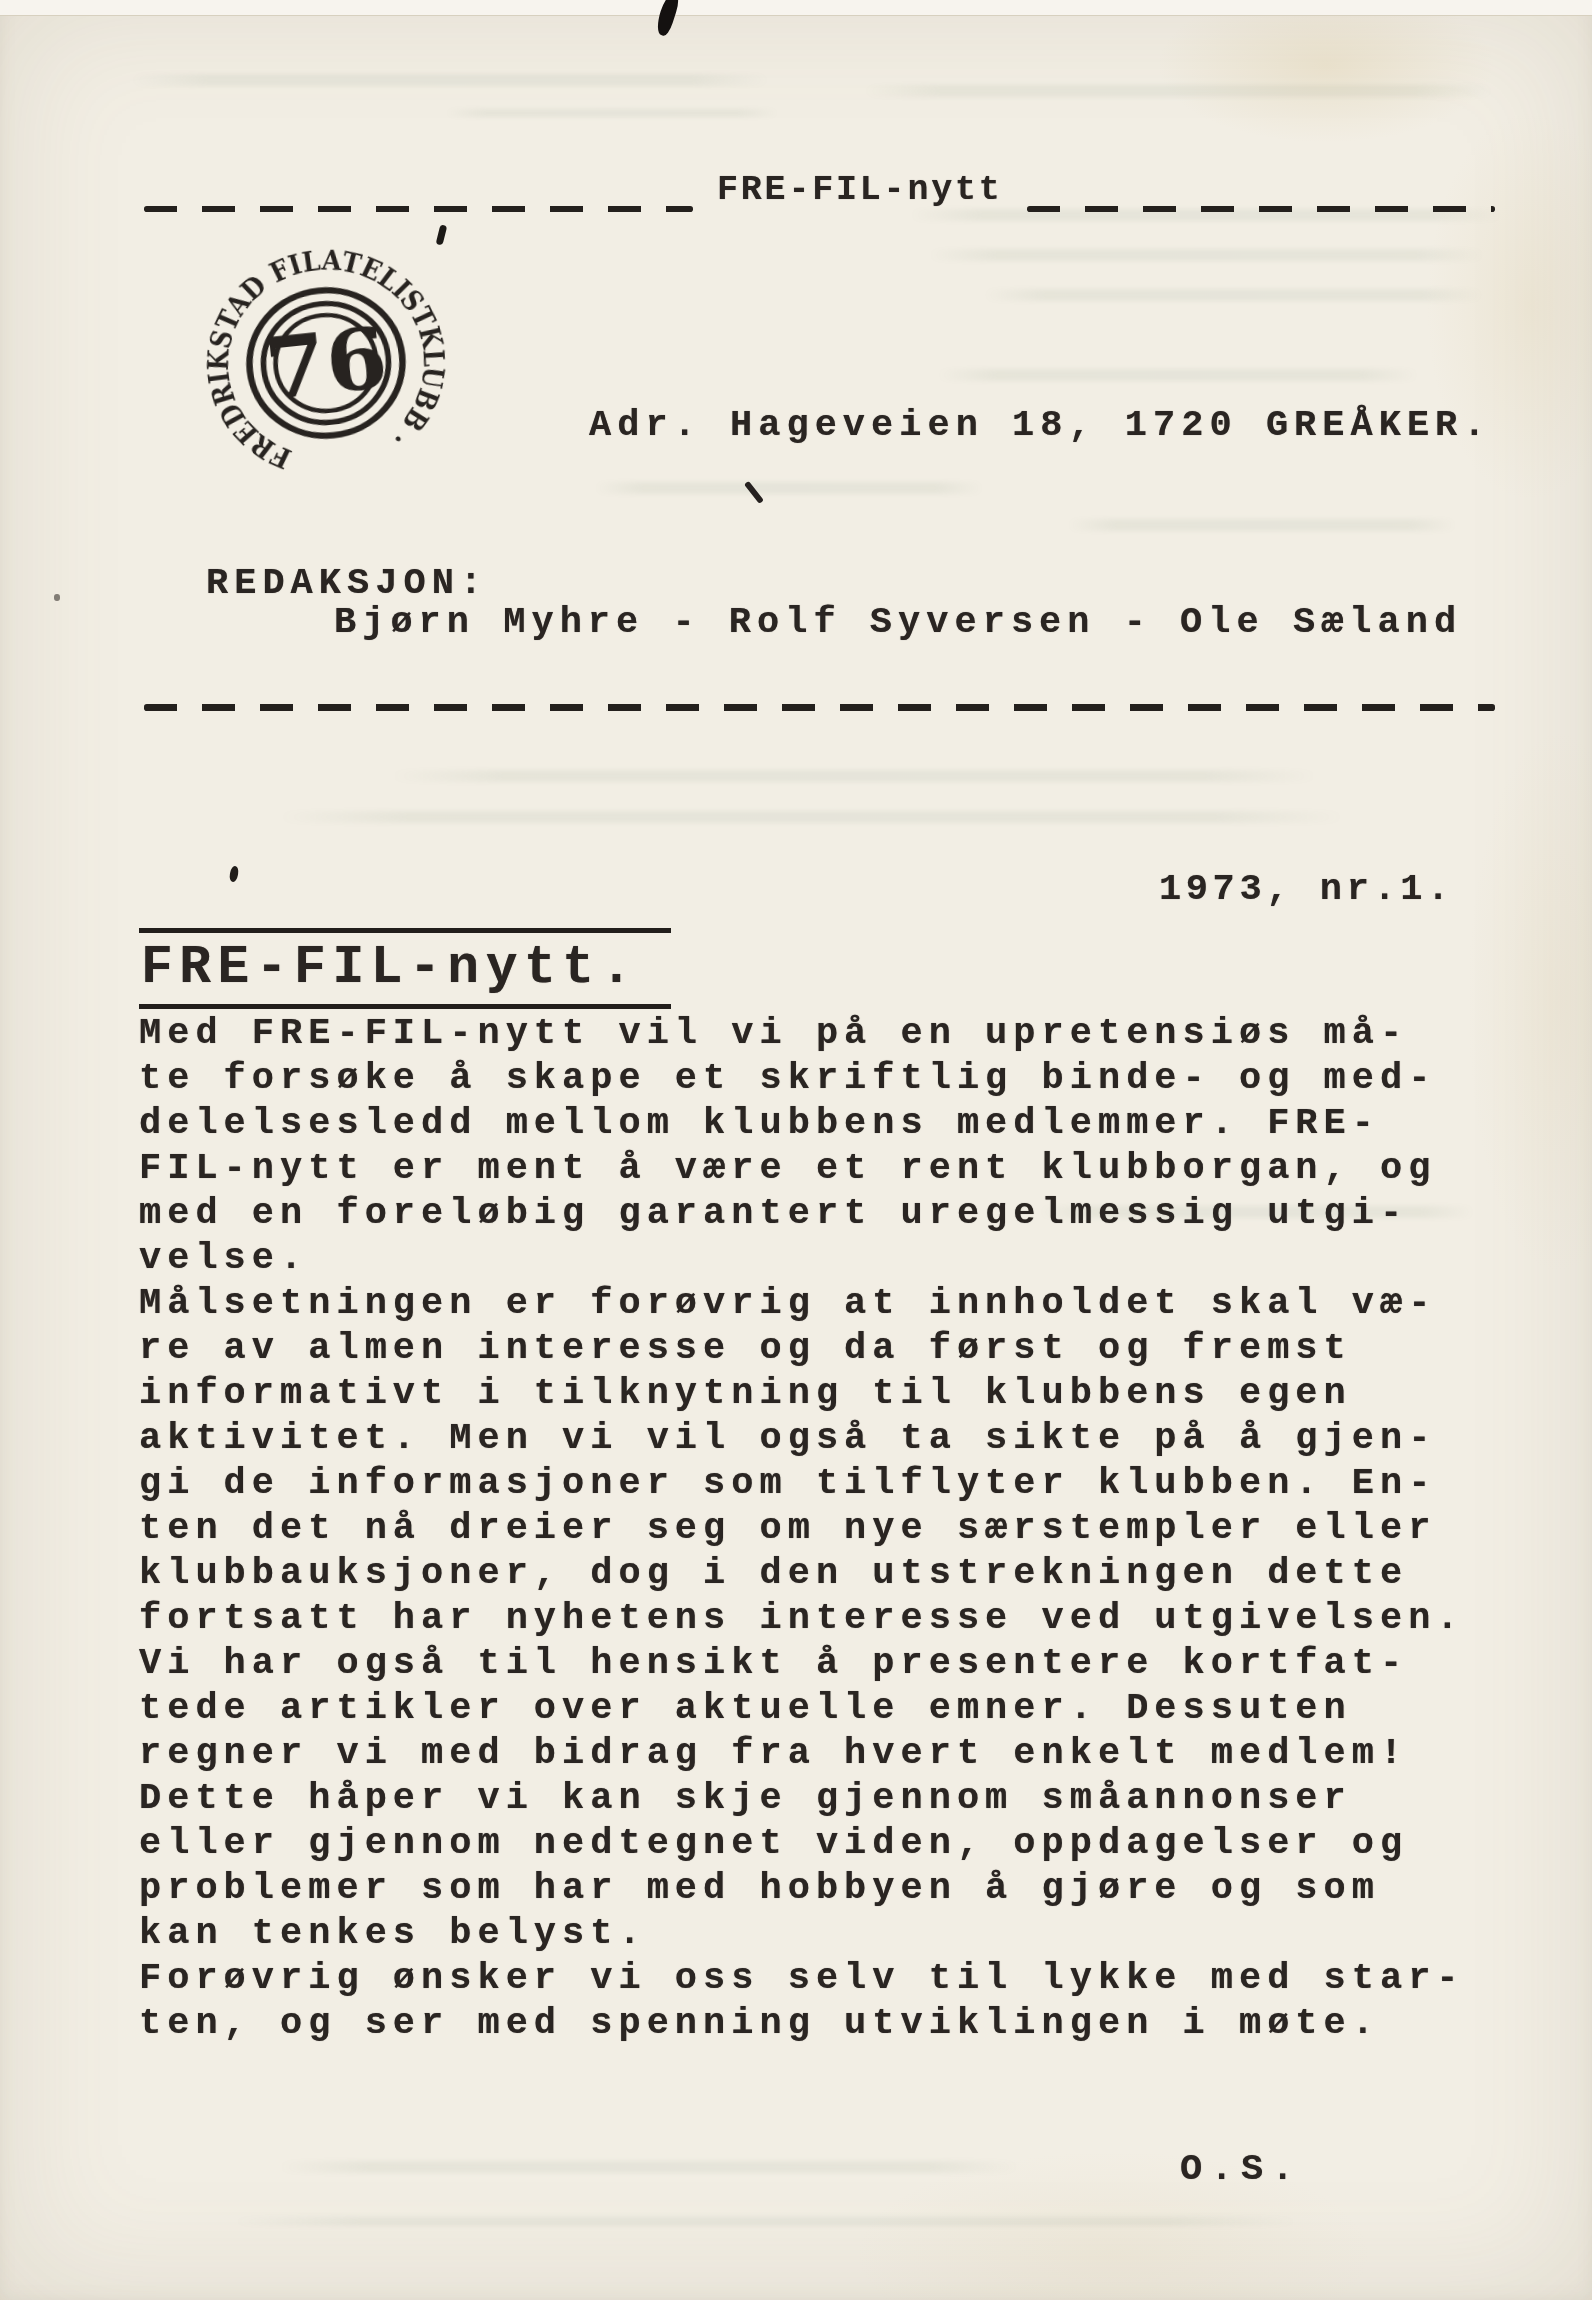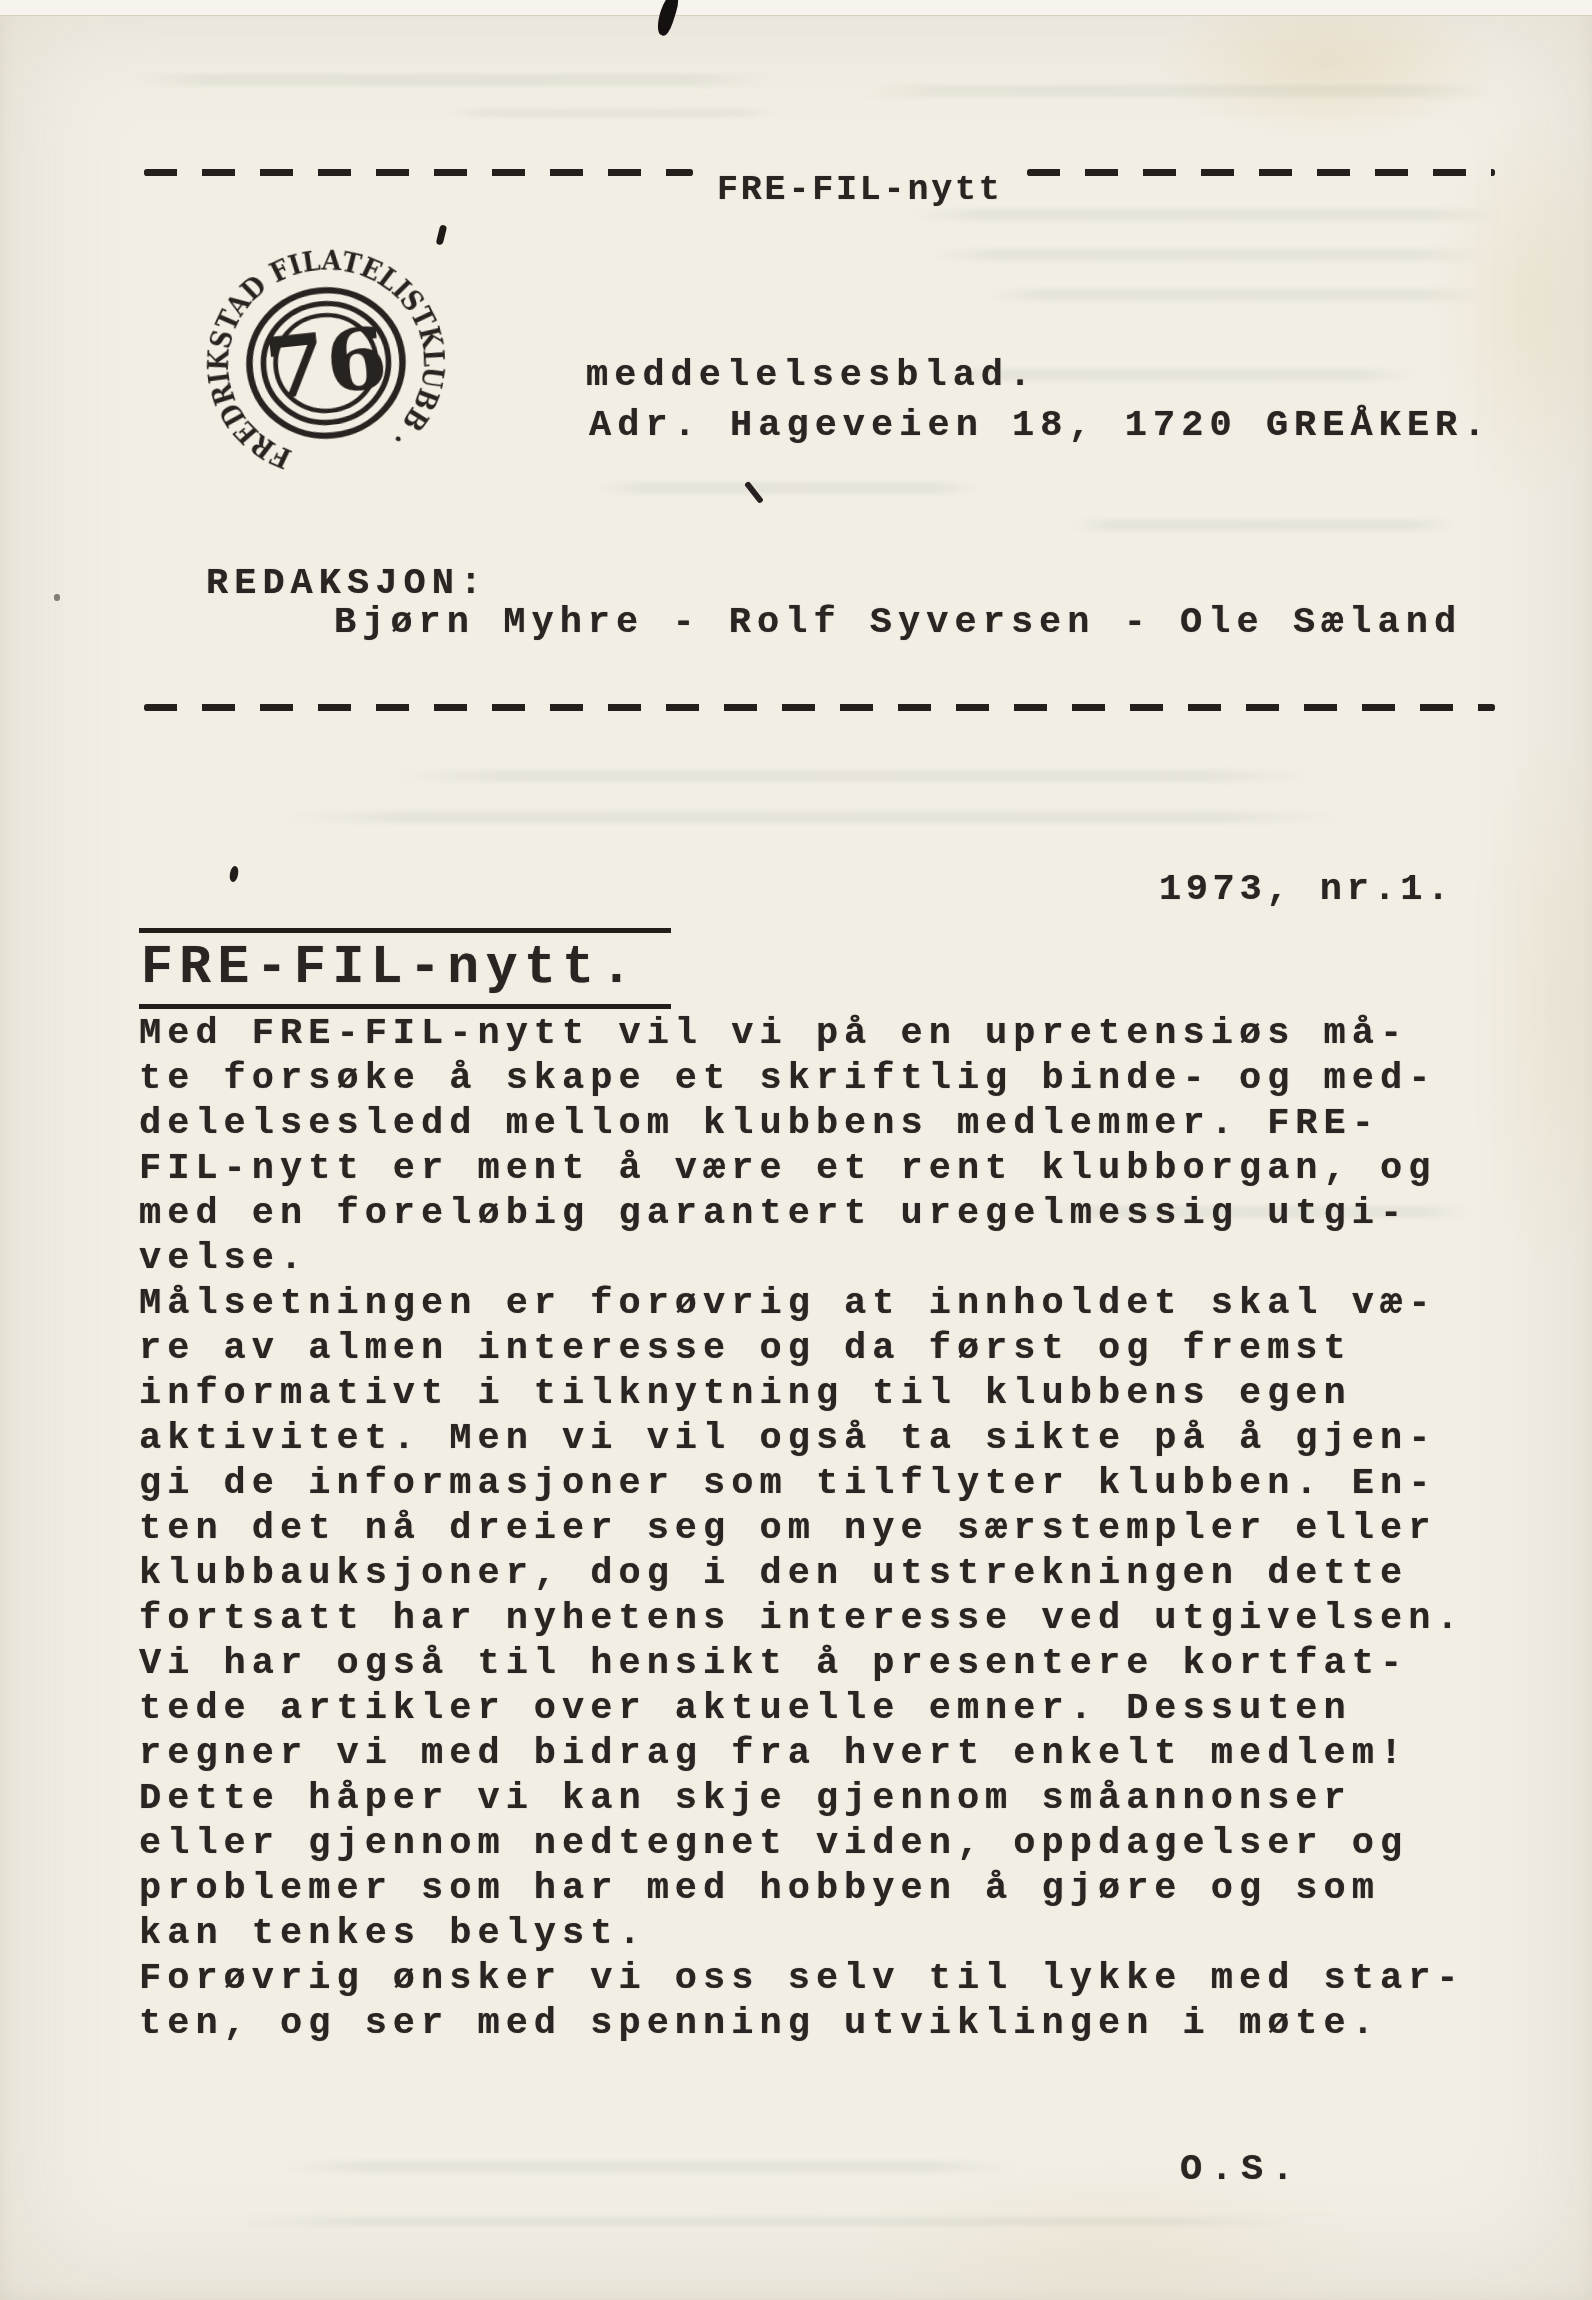--- a/index.html
+++ b/index.html
@@ -22,21 +22,21 @@
   .stains{position:absolute;inset:0;background:
     radial-gradient(241px 111px at 1326px 65px, rgba(205,180,120,.20), transparent 70%),
     radial-gradient(148px 278px at 1530px 306px, rgba(210,190,140,.16), transparent 70%),
     radial-gradient(130px 390px at 1558px 1002px, rgba(214,196,150,.13), transparent 70%),
     radial-gradient(371px 148px at 1113px 2254px, rgba(205,185,135,.10), transparent 70%);}
   
   .ghost{position:absolute;height:12px;filter:blur(2.8px);opacity:.09;border-radius:5.6px;
     background:linear-gradient(90deg,transparent,#74896f 12%,#6f8577 50%,#74896f 88%,transparent);}
   
   .dashes{height:6.5px;background:repeating-linear-gradient(90deg,#24201d 0 33px,transparent 33px 58px);border-radius:2.8px;}
-  .header-row{position:absolute;left:144px;top:169px;width:1351px;height:43px;display:flex;align-items:flex-start;column-gap:24px;}
+  .header-row{position:absolute;left:144px;top:169px;width:1351px;height:43px;display:flex;align-items:flex-end;column-gap:24px;}
   .header-row .seg-left{width:549px;}
   .header-row .seg-right{flex:1;}
   .hdr-label{font-size:35px;letter-spacing:2.8px;line-height:43px;}
   .divider2{position:absolute;left:144px;top:704px;width:1351px;}
   
   .stamp{position:absolute;left:186px;top:223px;width:280px;height:280px;transform:rotate(-6deg) scaleY(.95);opacity:.95;filter:blur(0.3px);}
   .stamp svg{width:100%;height:100%;}
   .stamp circle{fill:none;stroke:#1d1916;}
   .ring-text{font-family:"DejaVu Serif",serif;font-weight:bold;font-size:31px;fill:#1d1916;}
   .stamp-number{font-family:"DejaVu Serif",serif;font-weight:bold;font-size:94px;fill:#1d1916;}
@@ -95,21 +95,20 @@
       </defs>
       <circle cx="150" cy="150" r="82" stroke-width="7"></circle>
       <circle cx="150" cy="150" r="67" stroke-width="6"></circle>
       <circle cx="150" cy="150" r="54" stroke-width="5"></circle>
       <text class="ring-text"><textPath href="#ringPath" textLength="552" lengthAdjust="spacingAndGlyphs">FREDRIKSTAD FILATELISTKLUBB ·</textPath></text>
       <text class="stamp-number" x="150" y="184" text-anchor="middle">76</text>
     </svg>
   </div>
 
   <div class="org-block t">
-    <div>meddelelsesblad.</div>
   </div>
   <div class="address t">Adr. Hageveien 18, 1720 GREÅKER.</div>
 
   <div class="redaksjon t">REDAKSJON:</div>
   <div class="editors t">Bjørn Myhre - Rolf Syversen - Ole Sæland</div>
 
   <div class="divider2 dashes"></div>
 
   <div class="issue t">1973, nr.1.</div>
 

